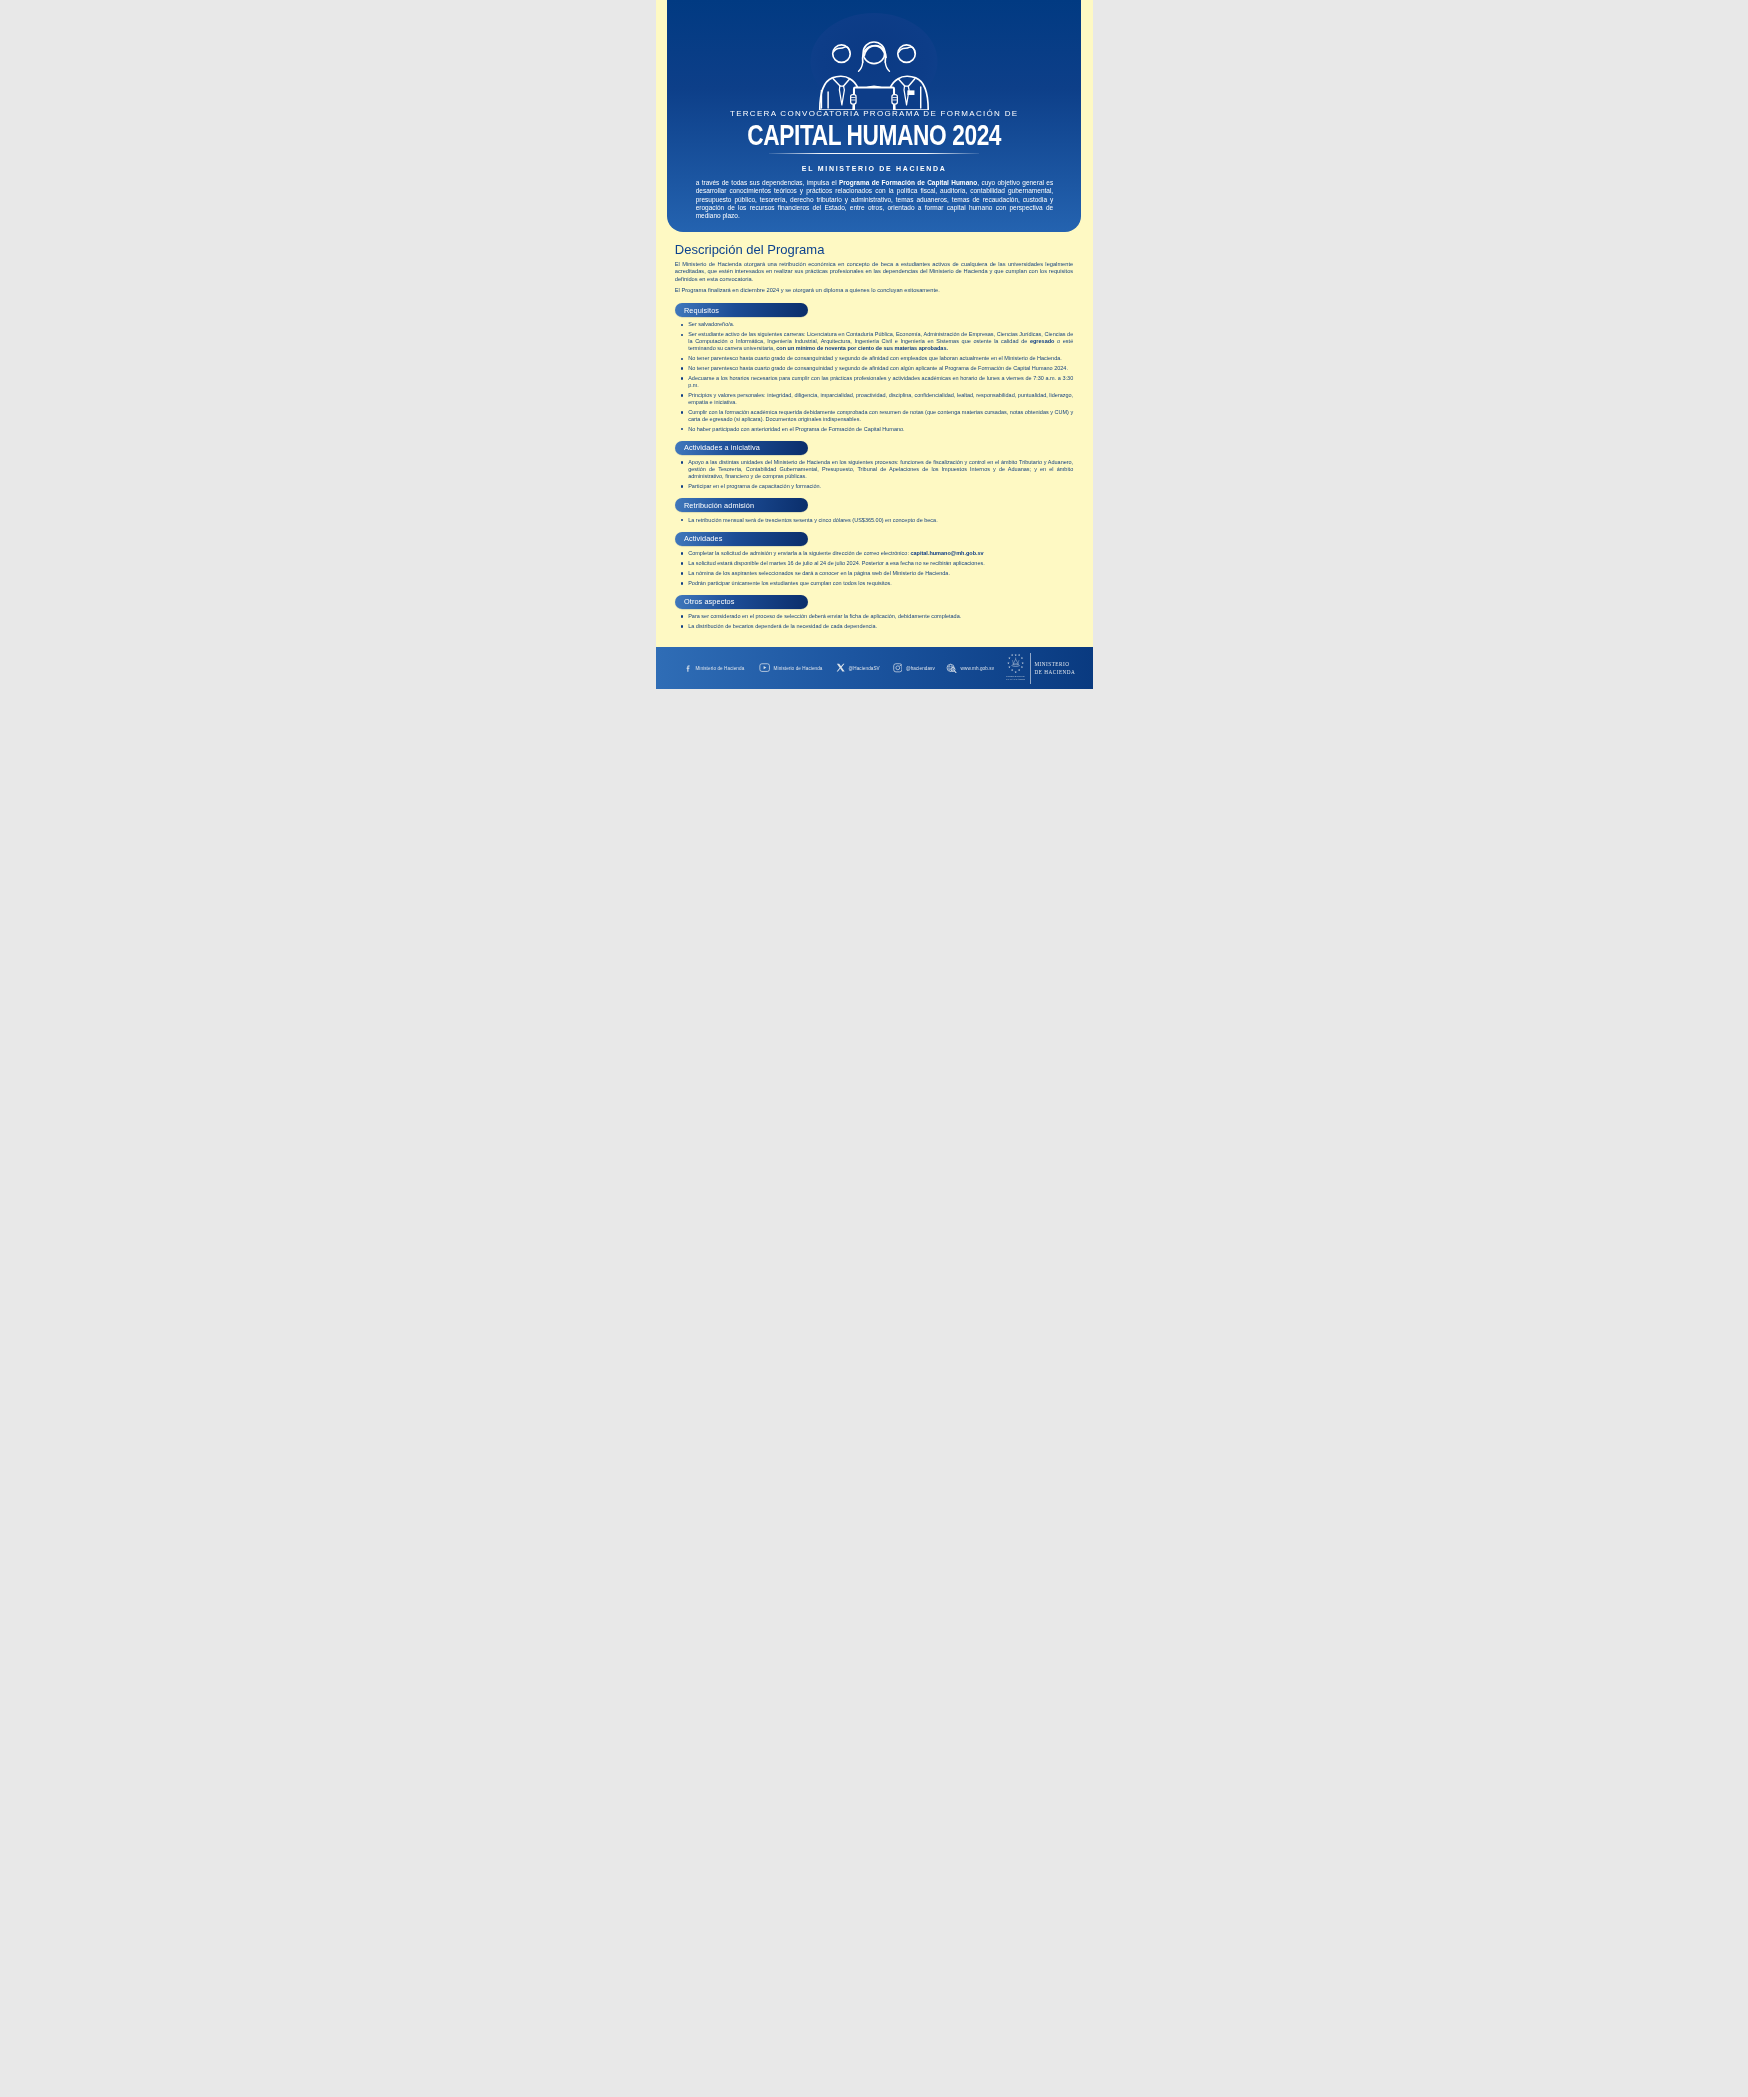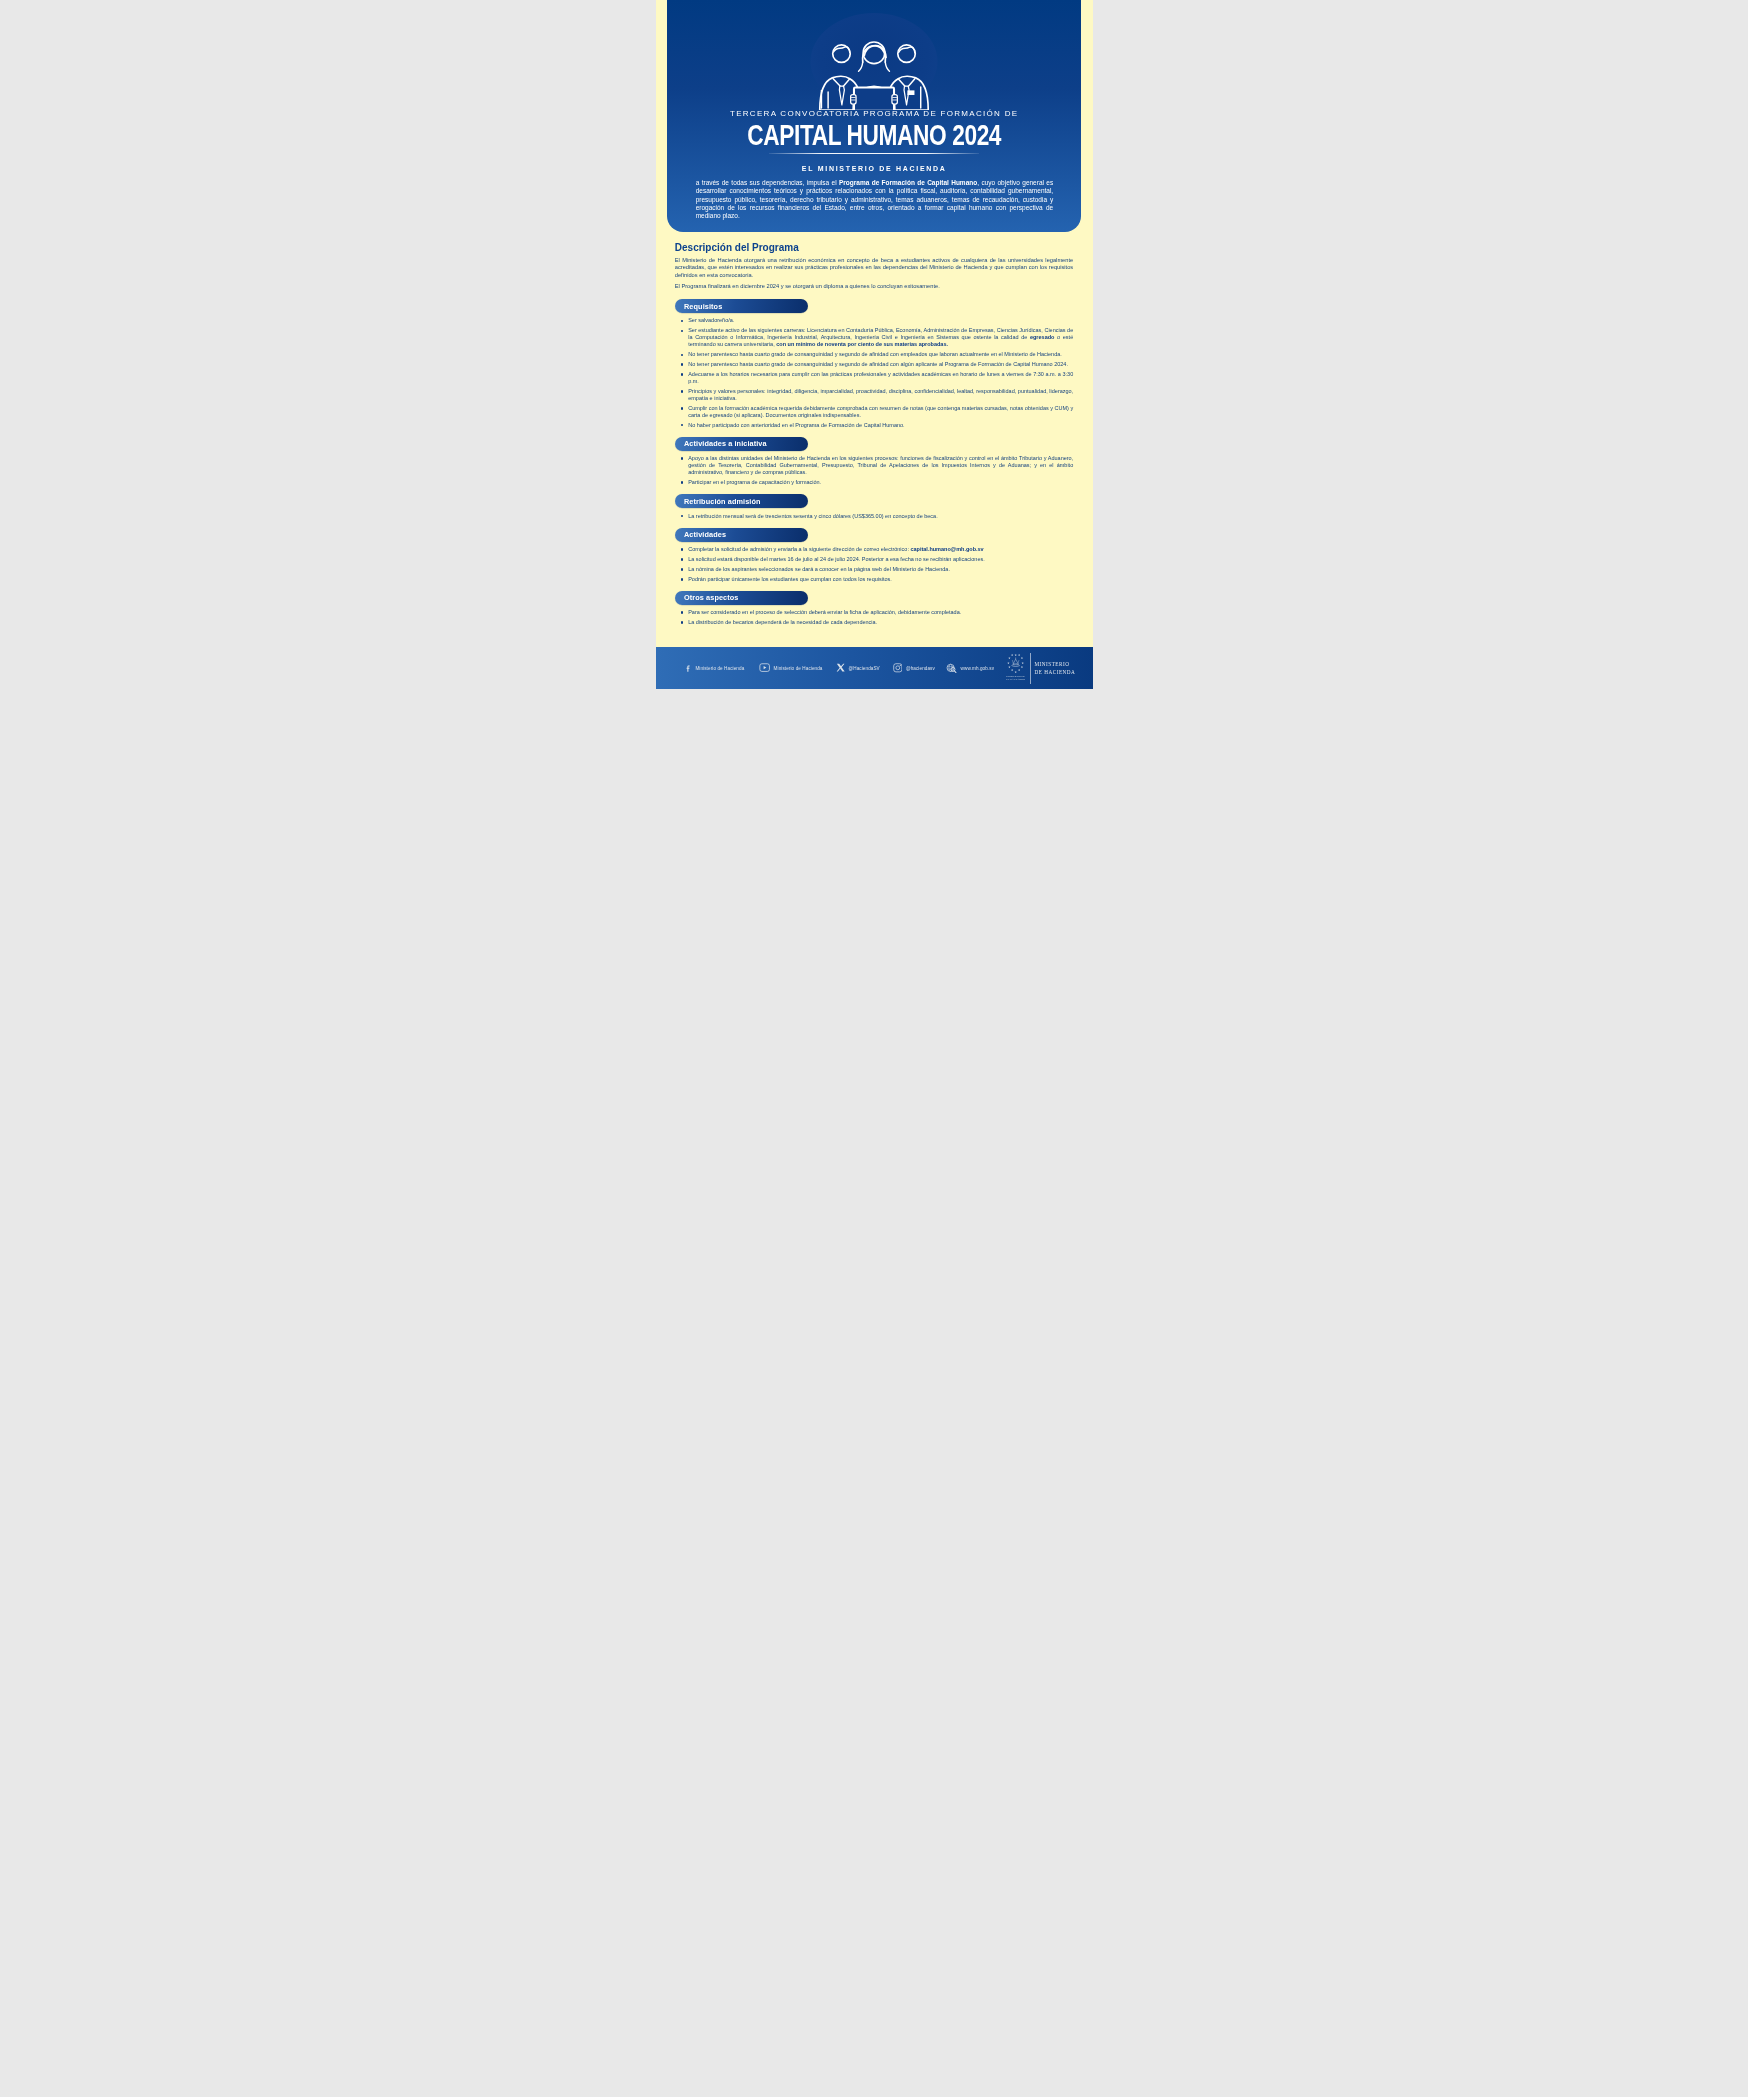--- a/index.html
+++ b/index.html
@@ -29,25 +29,25 @@
   .rule{position:absolute;top:153px;left:50%;transform:translateX(-50%);width:210px;height:0.8px;
         background:linear-gradient(90deg,rgba(255,255,255,.1),rgba(255,255,255,.95) 25%,rgba(255,255,255,.95) 75%,rgba(255,255,255,.1))}
   .subtitle{position:absolute;top:165px;left:0;right:0;text-align:center;color:#fff;
             font-size:7px;font-weight:700;letter-spacing:1.7px;white-space:nowrap}
   .intro{position:absolute;top:179px;left:28.5px;right:28px;margin:0;color:#fff;
          font-size:6.5px;line-height:8.3px;text-align:justify}
   .intro b{font-weight:700}
 
   
   .content{position:absolute;top:232px;left:19.3px;right:19.3px}
-  .desc-heading{margin:10px 0 0;color:var(--clr-heading_blue);font-size:10px;font-weight:700}
+  .desc-heading{margin:10px 0 0;color:var(--clr-heading_blue);font-size:13px;font-weight:400}
   .para{margin:3.8px 0 0;color:var(--clr-text_blue);font-size:5.7px;line-height:7.6px;text-align:justify}
   .pill{margin-top:8px;width:133px;height:14.3px;border-radius:7.1px;padding-left:9.2px;display:flex;align-items:center;
         background:linear-gradient(97deg,var(--clr-pill_start) 0%,var(--clr-pill_mid) 45%,var(--clr-pill_end) 100%);
-        color:#fff;font-weight:700;font-size:7.3px;letter-spacing:0.1px;box-shadow:0 0.4px 0.8px rgba(9,40,90,.25)}
+        color:#fff;font-weight:400;font-size:7.3px;letter-spacing:0.1px;box-shadow:0 0.4px 0.8px rgba(9,40,90,.25)}
   .bullets{list-style:none;margin:4.2px 0 0;padding:0}
   .bullets li{position:relative;padding-left:13.4px;margin-top:2.9px;color:var(--clr-text_blue);
               font-size:5.5px;line-height:7px;text-align:justify}
   .bullets .dot{position:absolute;left:5.9px;top:2.3px;width:2.5px;height:2.5px;border-radius:50%;background:#0d3c86}
   .bullets b{font-weight:700;color:#0d3c86}
 
   
   .footer{position:absolute;left:0;right:0;bottom:0;height:42px;
           background:linear-gradient(90deg,var(--clr-footer_start) 0%,var(--clr-footer_mid) 45%,var(--clr-footer_end) 100%)}
   .f-item{position:absolute;top:0;height:100%;display:flex;align-items:center;gap:3.8px;color:var(--clr-footer_ink);cursor:pointer}

